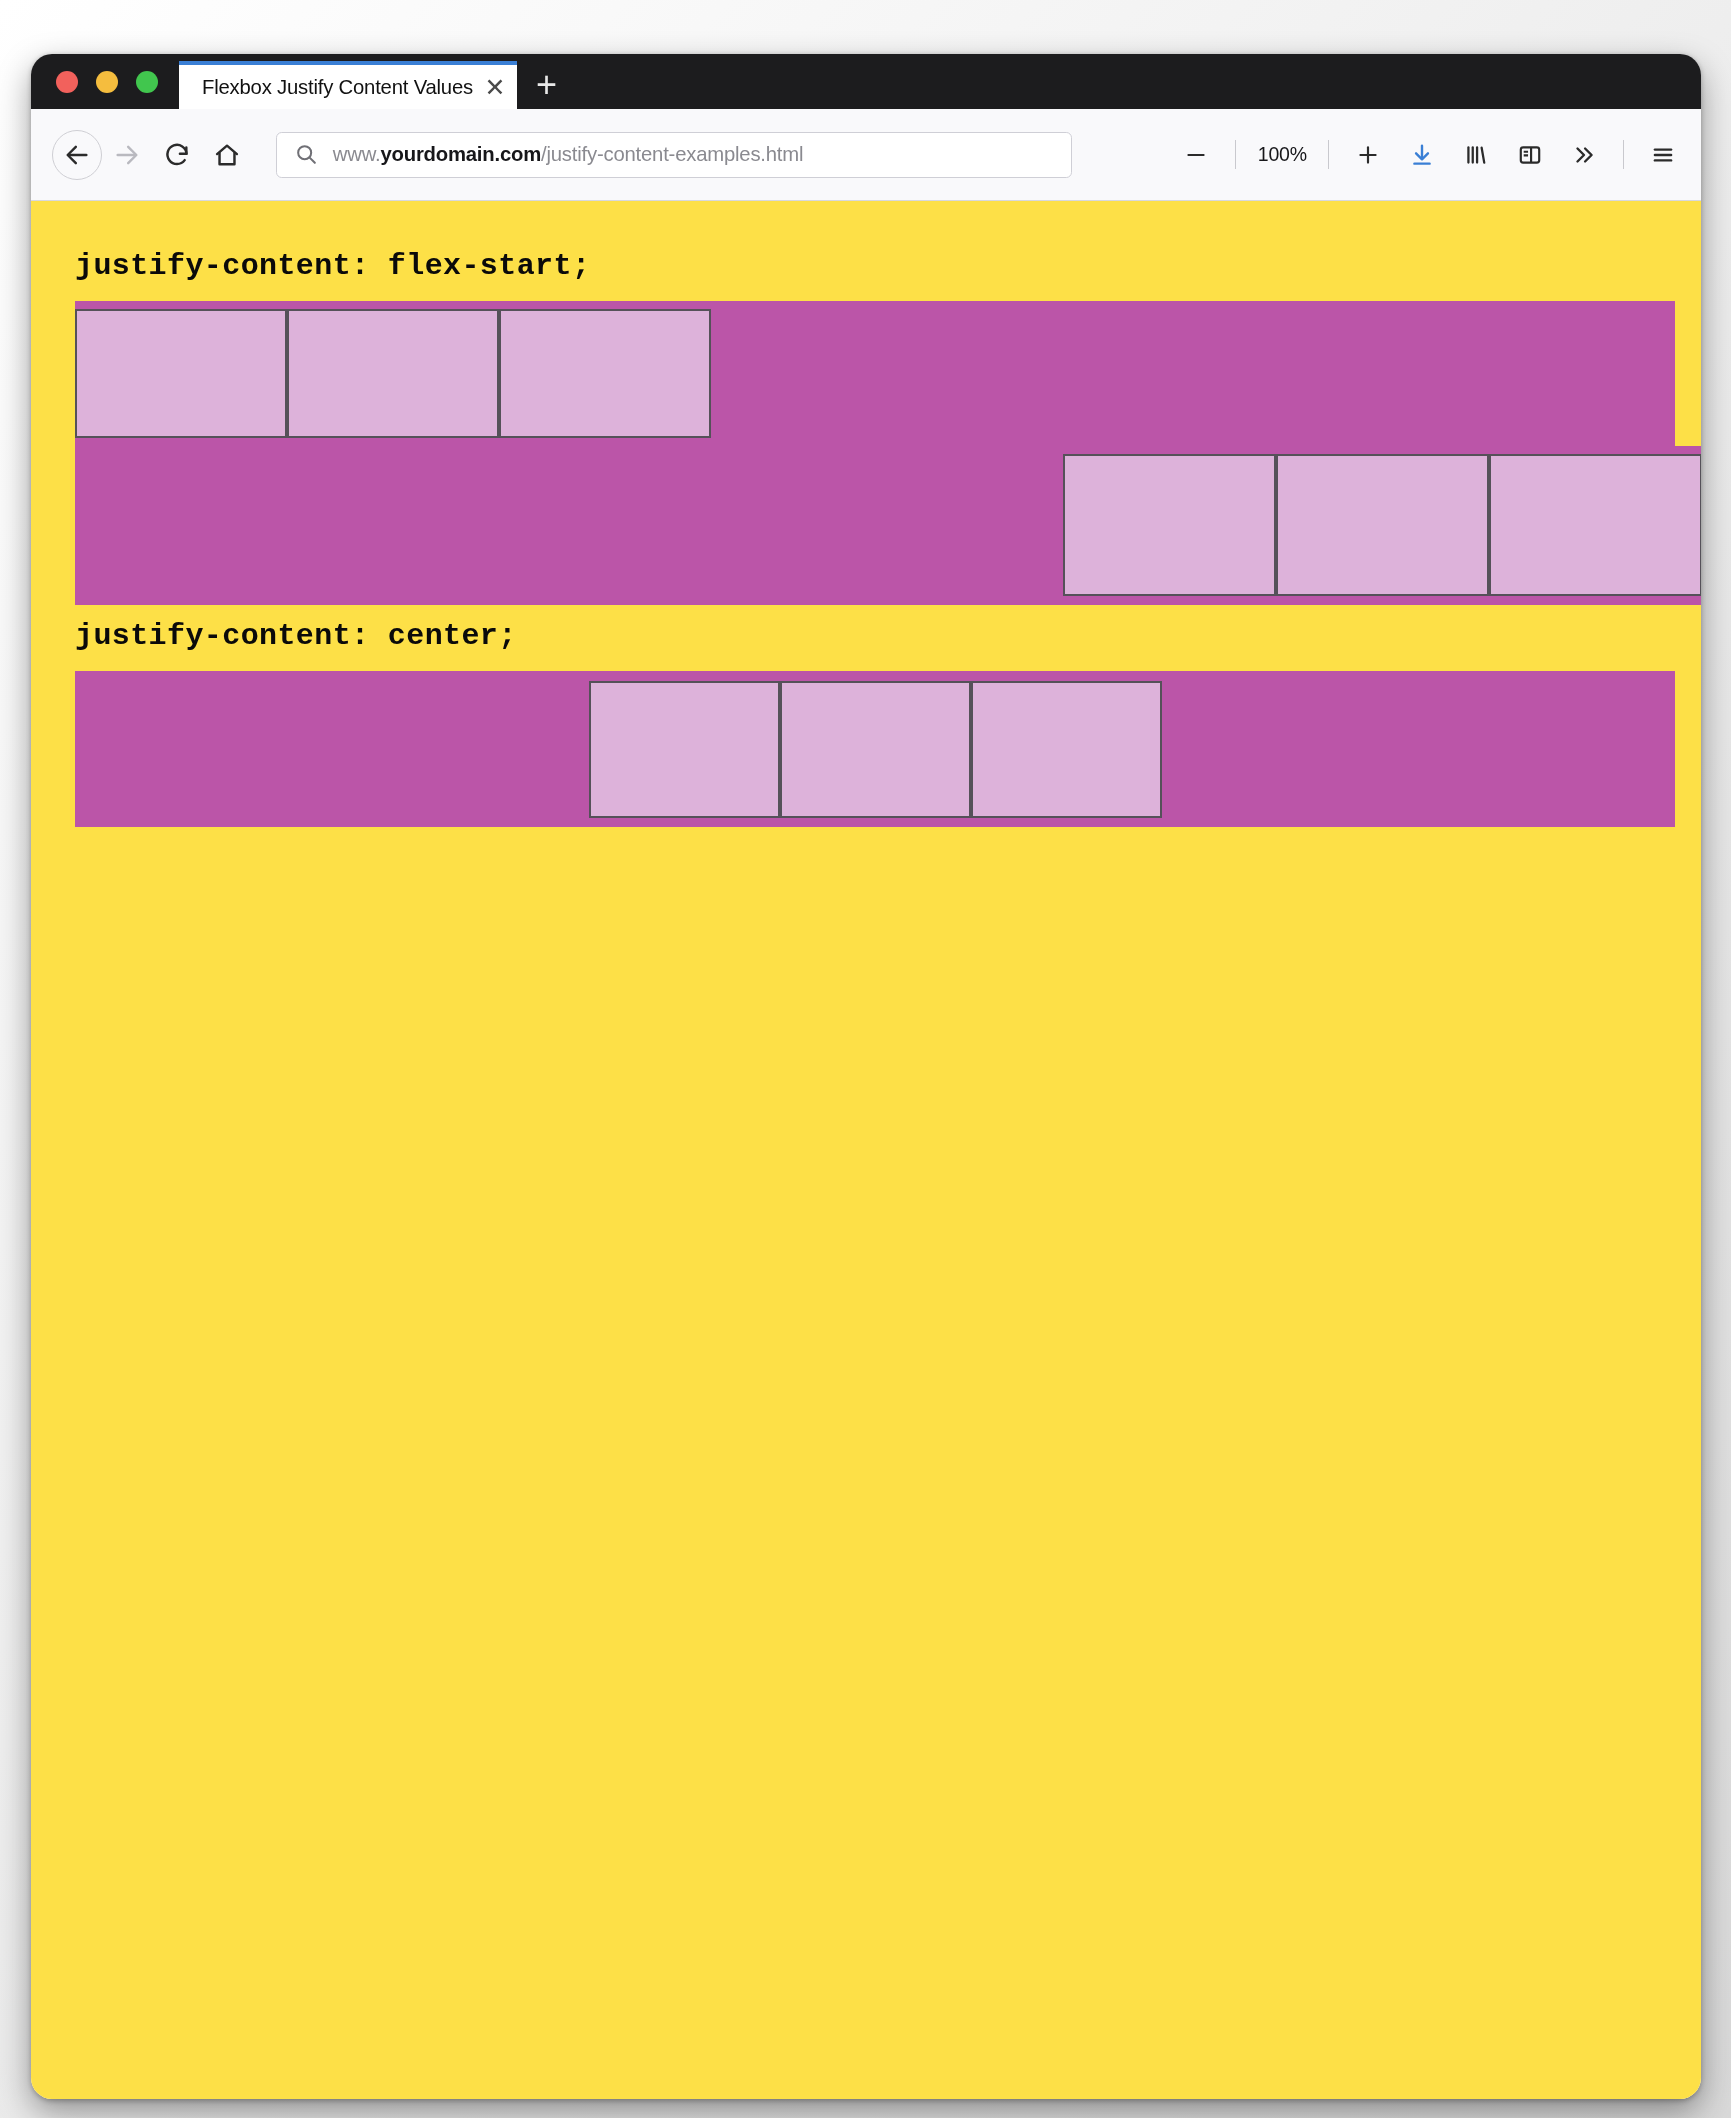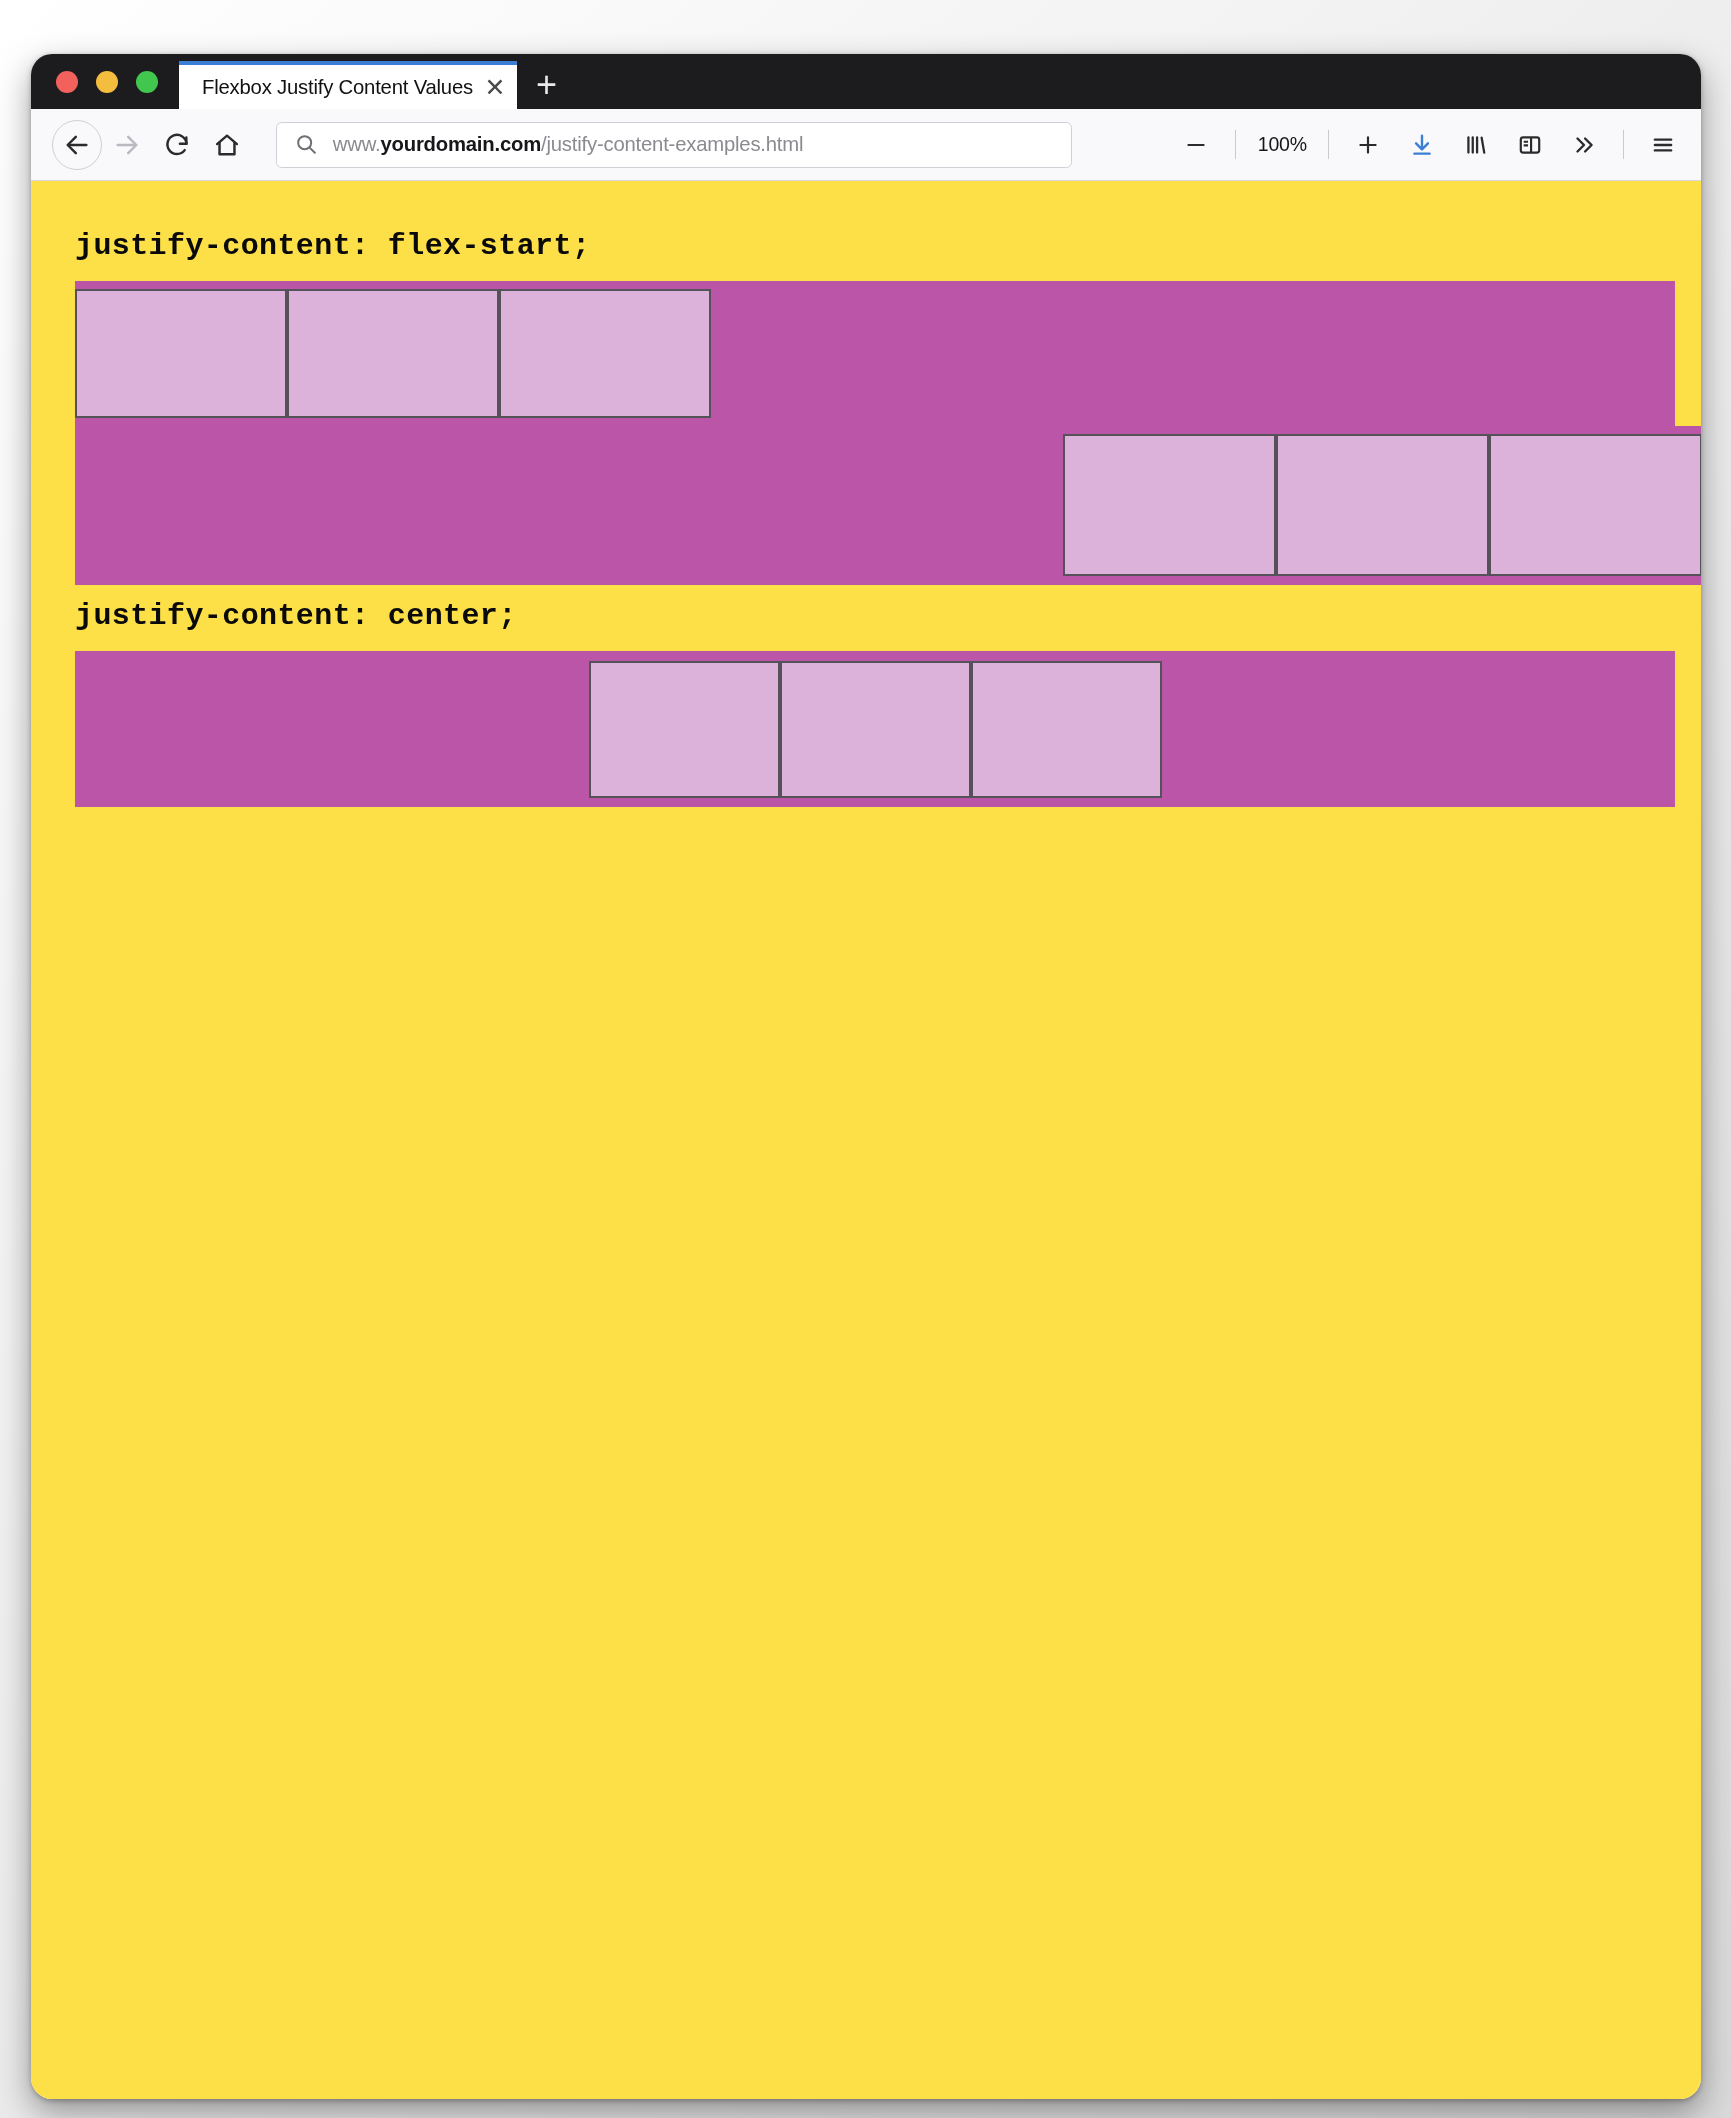--- a/index.html
+++ b/index.html
@@ -98,21 +98,21 @@
     align-items: center;
     justify-content: center;
     color: #e8e8e8;
     font-size: 36px;
     font-weight: 300;
     line-height: 1;
   }
 
   
   .nav-toolbar {
-    height: 72px;
+    height: 92px;
     background: #f9f9fb;
     border-bottom: 0.8px solid #d8d8dd;
     display: flex;
     align-items: center;
     padding: 0 14.7px 0 21px;
     box-sizing: border-box;
     flex: 0 0 auto;
   }
   .nav-btn {
     width: 50px;

